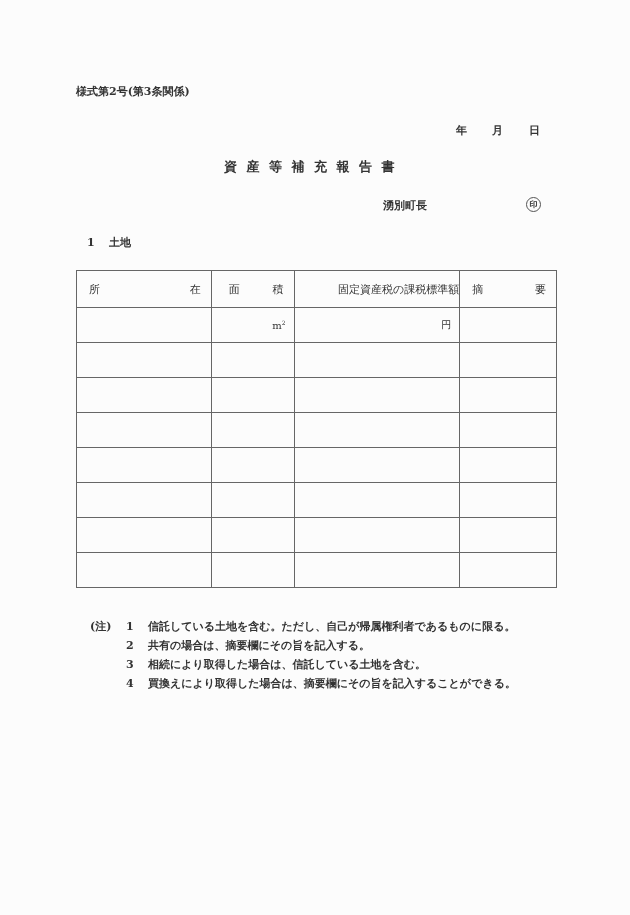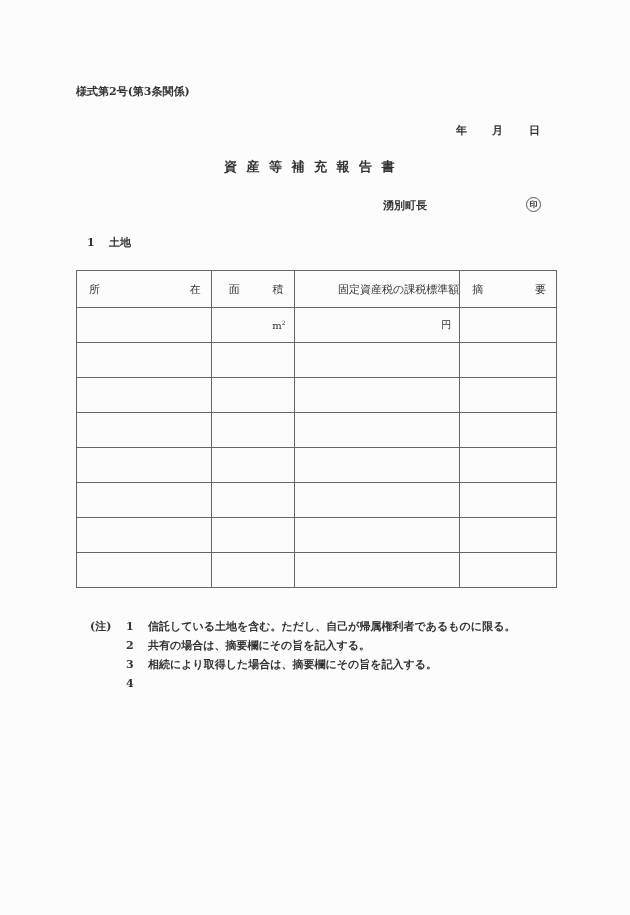--- a/index.html
+++ b/index.html
@@ -131,19 +131,20 @@
     <span>信託している土地を含む。ただし、自己が帰属権利者であるものに限る。</span>
   </div>
   <div class="note-row">
     <span class="note-label"></span>
     <span class="note-num">2</span>
     <span>共有の場合は、摘要欄にその旨を記入する。</span>
   </div>
   <div class="note-row">
     <span class="note-label"></span>
     <span class="note-num">3</span>
-    <span>相続により取得した場合は、摘要欄にその旨を記入する。</span>
+    <span>相続により取得した場合は、信託している土地を含む。</span>
   </div>
   <div class="note-row">
     <span class="note-label"></span>
     <span class="note-num">4</span>
+    <span>買換えにより取得した場合は、摘要欄にその旨を記入することができる。</span>
   </div>
 </div>
 
 </body></html>

